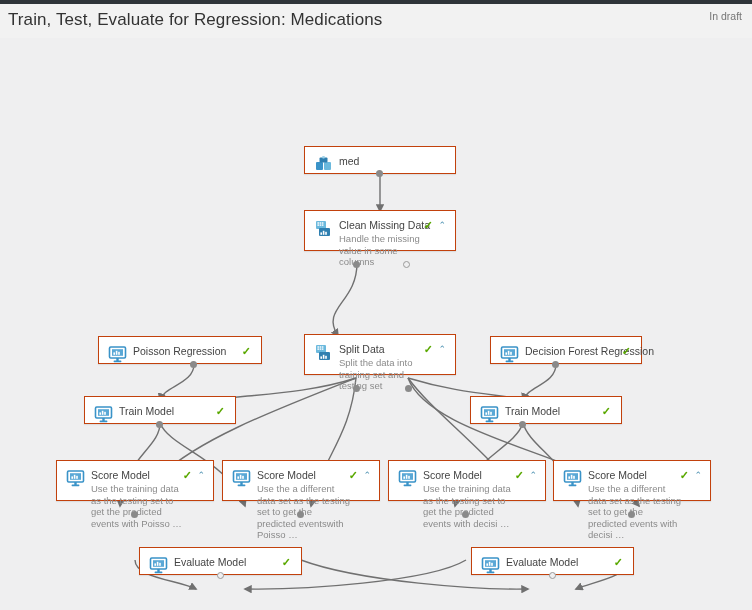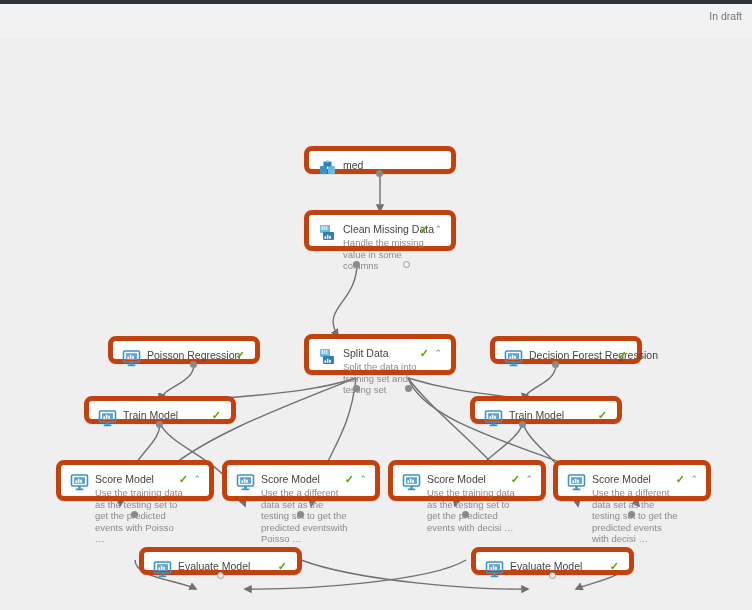--- a/index.html
+++ b/index.html
@@ -38,22 +38,22 @@
   }
   #edges{
     position:absolute;left:0;top:0;width:752px;height:572px;
     pointer-events:none;
   }
 
   
   .node{
     position:absolute;
     background:#ffffff;
-    border:5px solid #c2410c;
-    border-radius:8px;
+    border:1px solid #c2410c;
+    border-radius:0;
     box-sizing:border-box;
     box-shadow:0 1px 1px rgba(0,0,0,0.07);
   }
   .node .icon{
     position:absolute;left:9px;top:8px;width:19px;height:19px;
   }
   .node .title{
     position:absolute;left:34px;top:8px;
     font-size:10.5px;color:#444;white-space:nowrap;
     line-height:12px;
@@ -84,20 +84,21 @@
     background:#efeff0;border:1.4px solid #9a9a9a;
     width:7px;height:7px;box-sizing:border-box;
   }
 </style>
 </head>
 <body>
 
 <div id="topstrip"></div>
 
 <div id="header">
+  <div id="page-title">Train, Test, Evaluate for Regression: Medications</div>
   <div id="draft-status">In draft</div>
 </div>
 <div id="draft-saved">Draft saved at 2:20:25 PM</div>
 
 <div id="canvas">
 
   <svg id="edges" viewBox="0 0 752 572">
     <defs>
       <marker id="arr" viewBox="0 0 10 10" refX="8" refY="5" markerWidth="6" markerHeight="6" orient="auto-start-reverse">
         <path d="M 0 0 L 10 5 L 0 10 z" fill="#707070"></path>
@@ -204,21 +205,21 @@
       </svg>
     </span>
     <span class="title">Split Data</span>
     <span class="desc">Split the data into training set and testing set</span>
     <span class="check" style="right:22px;top:8px;">✓</span>
     <span class="caret" style="right:9px;top:8px;">⌃</span>
   </div>
   <span class="port" style="left:353px;top:347px;"></span>
   <span class="port" style="left:405px;top:347px;"></span>
 
-  <div class="node small" style="left:108px;top:298px;width:152px;">
+  <div class="node small" style="left:98px;top:298px;width:164px;">
     <span class="icon">
       <svg width="19" height="19" viewBox="0 0 19 19">
         <rect x="1.5" y="2" width="16" height="11" rx="1.2" fill="none" stroke="#3a93c8" stroke-width="1.6"></rect>
         <rect x="4" y="4.2" width="11" height="6.6" fill="#5aa8d6"></rect>
         <g fill="#ffffff">
           <rect x="5.4" y="7.4" width="1.6" height="2.4"></rect>
           <rect x="7.8" y="5.8" width="1.6" height="4"></rect>
           <rect x="10.2" y="6.8" width="1.6" height="3"></rect>
         </g>
         <rect x="8.3" y="13" width="2.4" height="3" fill="#3a93c8"></rect>

